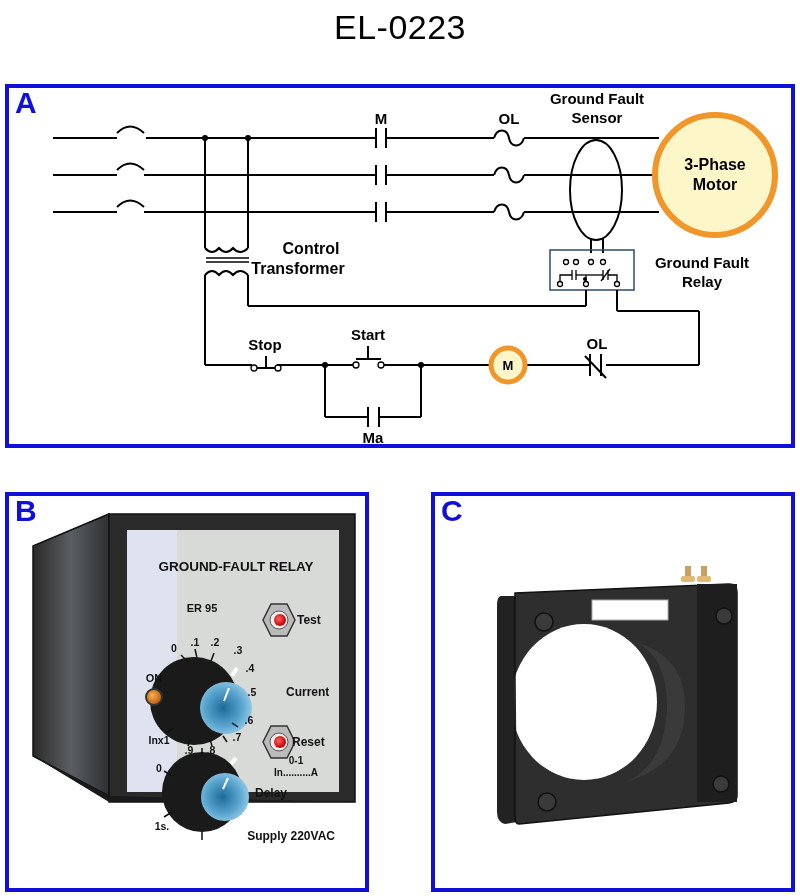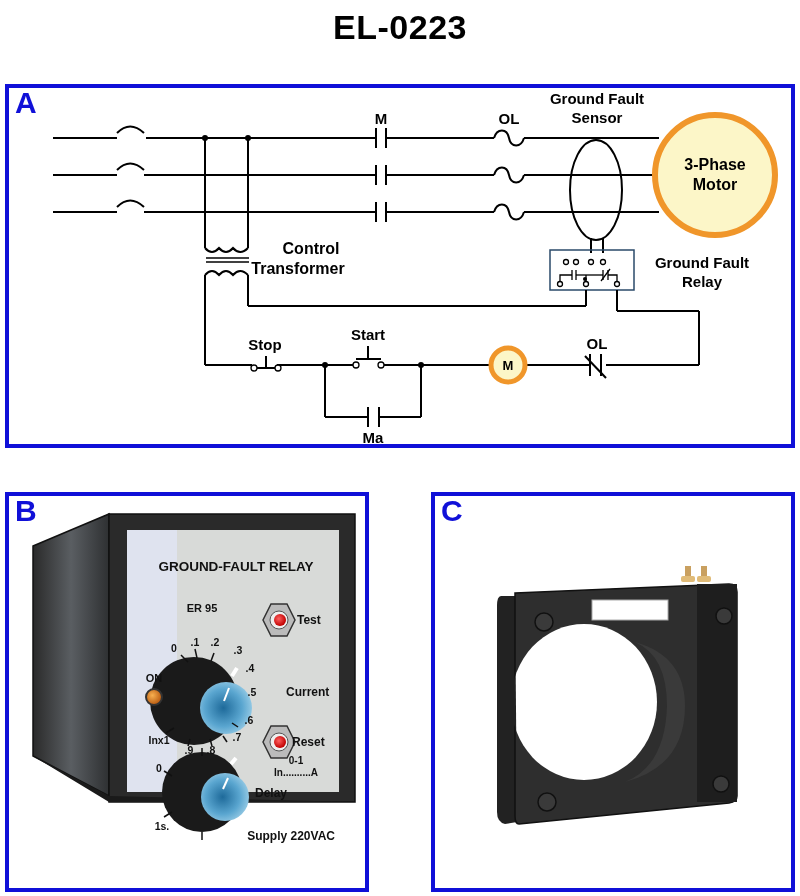--- a/index.html
+++ b/index.html
@@ -1,17 +1,17 @@
 <!DOCTYPE html>
 <html><head>
 <meta charset="utf-8">
 <style>
   html, body { margin:0; padding:0; background:#ffffff; }
   body { width:800px; height:896px; position:relative; overflow:hidden; font-family:"Liberation Sans", sans-serif; }
-  .title { position:absolute; left:0; top:8px; width:800px; text-align:center; font-weight:bold; font-size:34px; color:#000; letter-spacing:0.5px; }
+  .title { position:absolute; left:0; top:8px; width:800px; text-align:center; font-weight:normal; font-size:34px; color:#000; letter-spacing:0.5px; }
   .panel { position:absolute; border:4px solid #1010d8; box-sizing:border-box; background:#fff; }
   #panel-a { left:5px; top:84px; width:790px; height:364px; }
   #panel-b { left:5px; top:492px; width:364px; height:400px; }
   #panel-c { left:431px; top:492px; width:364px; height:400px; }
   .panel-letter { position:absolute; left:6px; top:-2px; font-weight:bold; font-size:30px; color:#1010d8; }
   svg text { font-family:"Liberation Sans", sans-serif; }
 </style>
 </head>
 <body>
 

